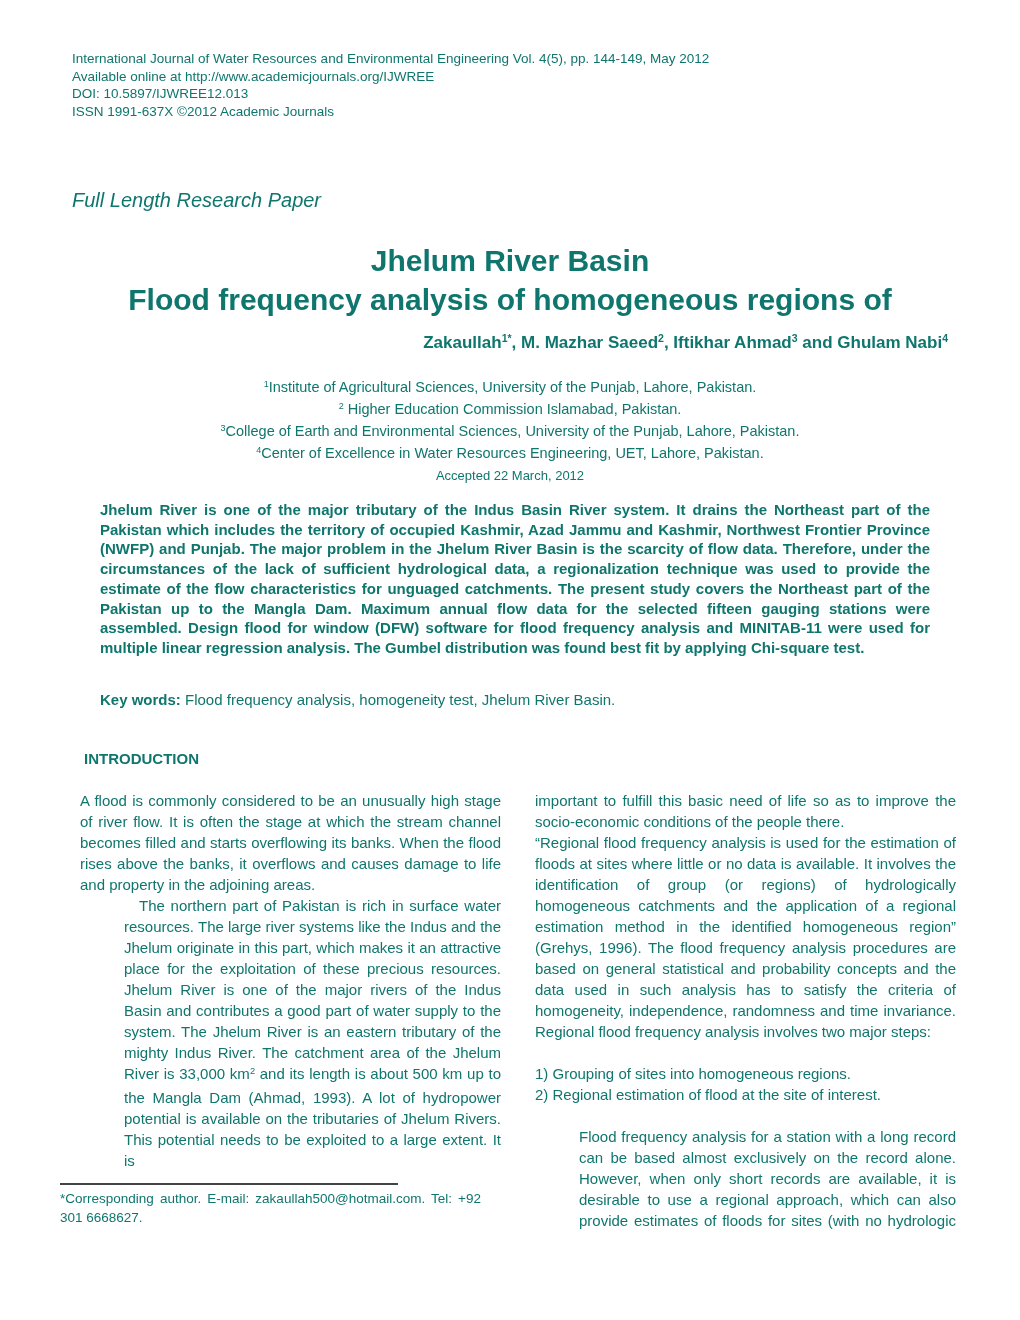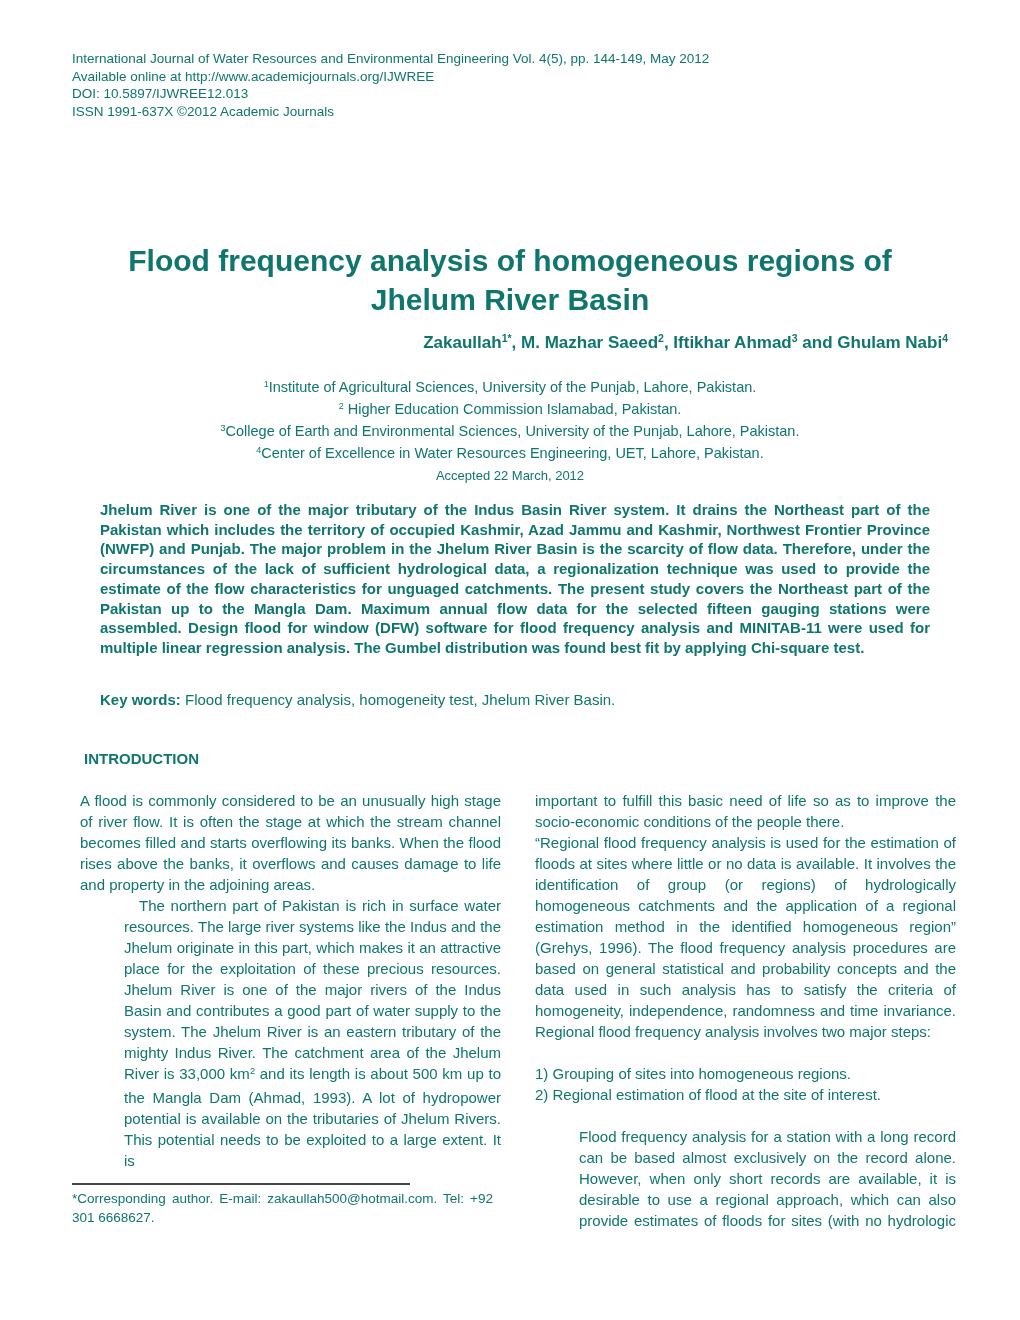--- a/index.html
+++ b/index.html
@@ -124,21 +124,21 @@
   .col p.justify-last { text-align-last: justify; margin-left: 44px; }
   .col sup {
     font-size: 62%;
     vertical-align: baseline;
     position: relative;
     top: -0.55em;
   }
   .footnote {
     position: absolute;
     top: 1183px;
-    left: 72px;
+    left: 60px;
     width: 421px;
   }
   .footnote-rule {
     width: 338px;
     border-top: 2px solid #444444;
     margin-bottom: 5px;
   }
   .footnote p {
     margin: 0;
     font-size: 13.5px;
@@ -151,24 +151,25 @@
 
 <div class="page">
 
   <header class="jheader">
     <div>International Journal of Water Resources and Environmental Engineering Vol. 4(5), pp. 144-149, May 2012</div>
     <div>Available online at http://www.academicjournals.org/IJWREE</div>
     <div>DOI: 10.5897/IJWREE12.013</div>
     <div>ISSN 1991-637X ©2012 Academic Journals</div>
   </header>
 
+  <div class="type-label">Full Length Research Paper</div>
 
   <h1 class="title">
+      <span class="tline">Jhelum River Basin</span>
       <span class="tline">Flood frequency analysis of homogeneous regions of</span>
-      <span class="tline">Jhelum River Basin</span>
     </h1>
 
   <div class="authors"><span>Zakaullah</span><sup>1*</sup><span>, M. Mazhar Saeed</span><sup>2</sup><span>, Iftikhar Ahmad</span><sup>3</sup><span> and Ghulam Nabi</span><sup>4</sup></div>
 
   <div class="affiliations">
     <div class="aff"><sup>1</sup><span>Institute of Agricultural Sciences, University of the Punjab, Lahore, Pakistan.</span></div>
     <div class="aff"><sup>2</sup><span> Higher Education Commission Islamabad, Pakistan.</span></div>
     <div class="aff"><sup>3</sup><span>College of Earth and Environmental Sciences, University of the Punjab, Lahore, Pakistan.</span></div>
     <div class="aff"><sup>4</sup><span>Center of Excellence in Water Resources Engineering, UET, Lahore, Pakistan.</span></div>
   </div>

